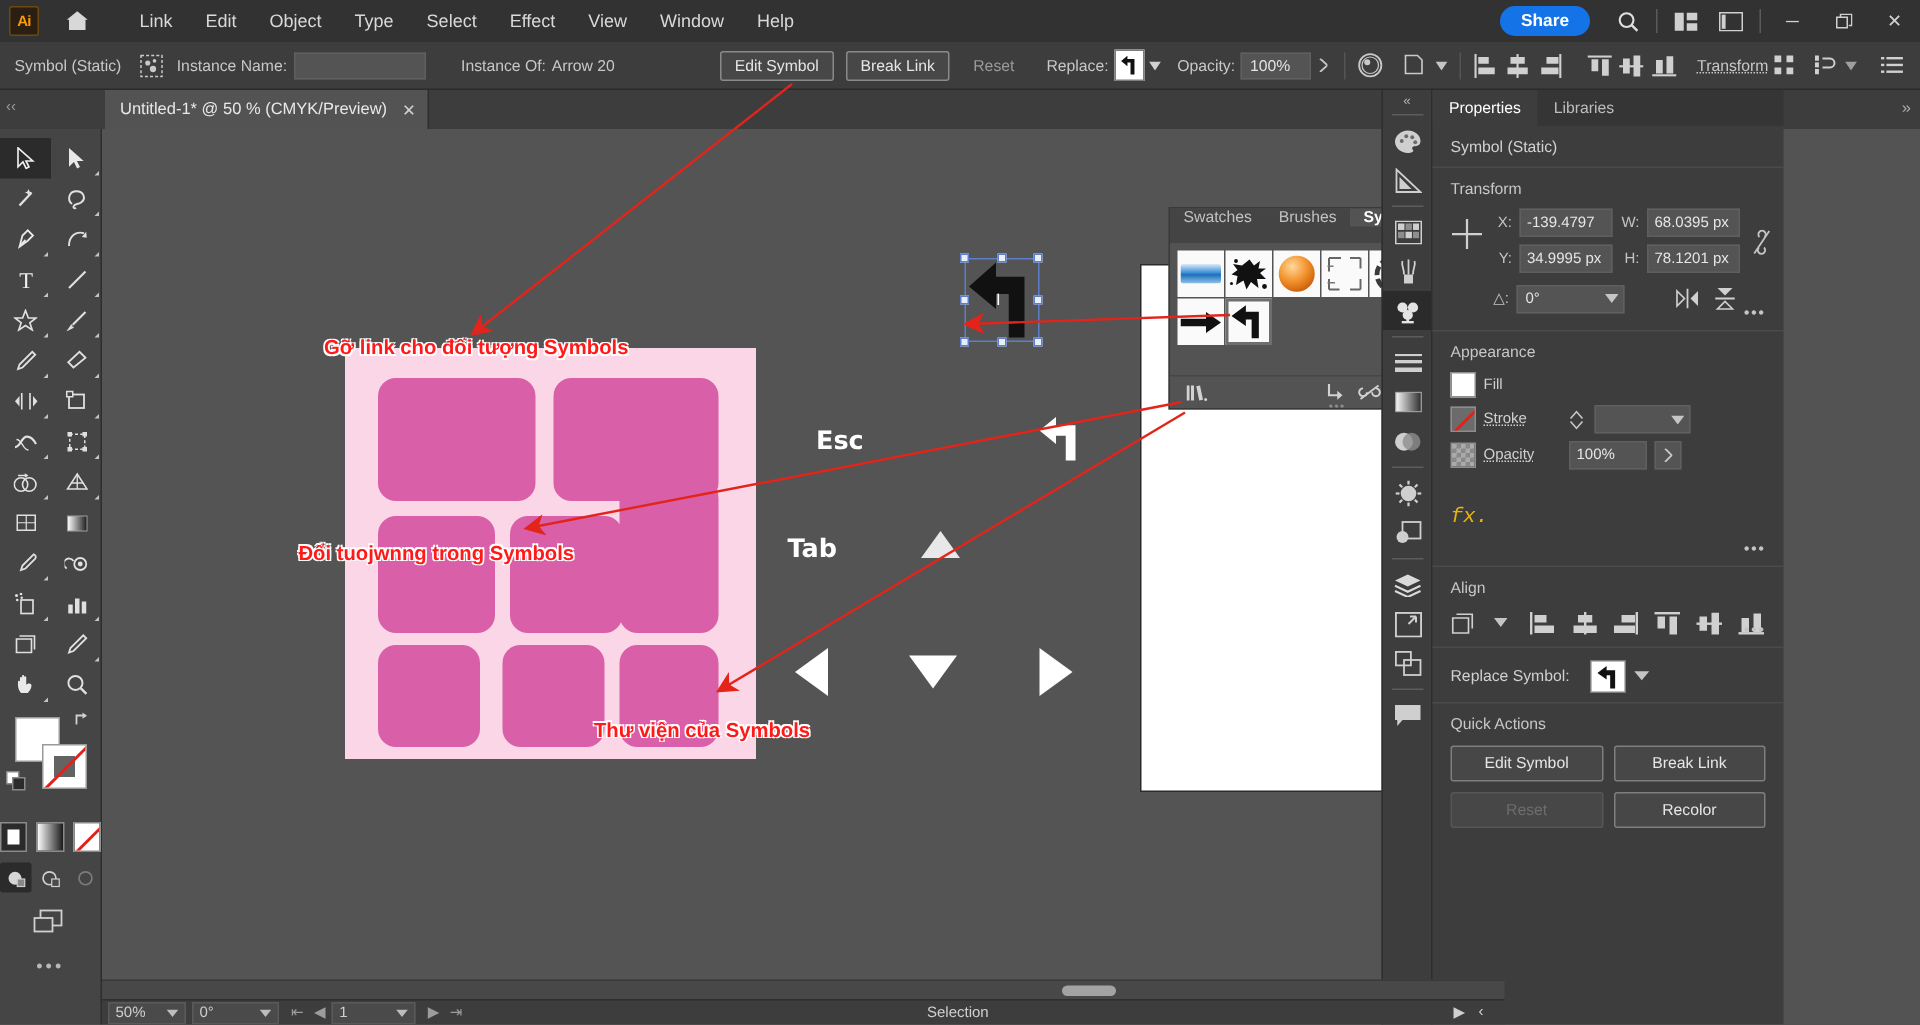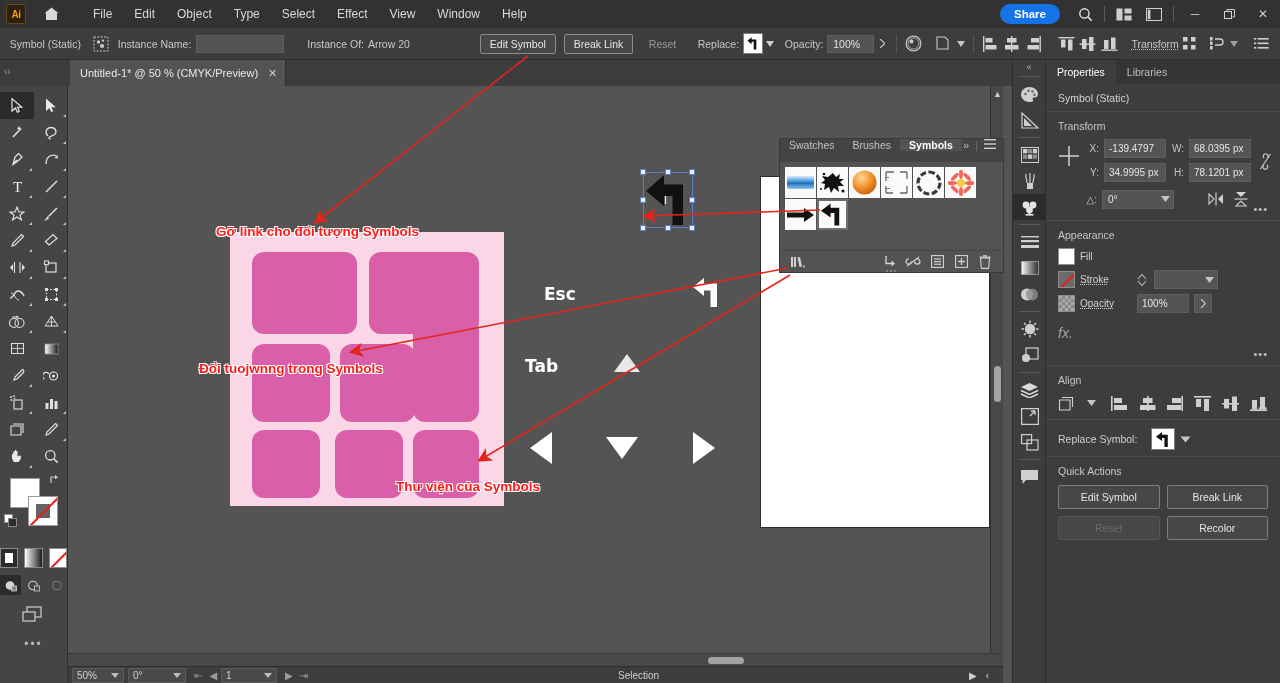--- a/index.html
+++ b/index.html
@@ -5,21 +5,21 @@
   * { box-sizing: border-box; margin: 0; padding: 0; }
   html, body {
     width: 1280px; height: 683px;
     overflow: hidden;
     background: #535353;
     font-family: "Liberation Sans", sans-serif;
     font-size: 11px;
     color: #d6d6d6;
     -webkit-font-smoothing: antialiased;
   }
-  #app { position: relative; width: 1280px; height: 683px; }
+  #app { position: relative; width: 1189px; height: 683px; }
 
   
   .menubar {
     position: absolute; top: 0; left: 0; width: 1280px; height: 28px;
     background: #323232; display: flex; align-items: center;
   }
   .ai-logo {
     width: 20px; height: 20px; margin-left: 6px; background: #2a1f12;
     border: 1px solid #6b4a12; border-radius: 2px; color: #ff9a00;
     font-size: 10px; font-weight: bold; display: flex;
@@ -354,21 +354,21 @@
 <div id="app">
 
   <div class="menubar">
     <div class="ai-logo">Ai</div>
     <div class="home-icon">
       <svg width="17" height="16" viewBox="0 0 17 16">
         <path d="M8.5 1.5 L1.5 7.2 L3 7.2 L3 14 L14 14 L14 7.2 L15.5 7.2 Z" fill="#d8d8d8"></path>
       </svg>
     </div>
     <div class="menu-items">
-      <div>File</div>
+      <div>Link</div>
       <div>Edit</div>
       <div>Object</div>
       <div>Type</div>
       <div>Select</div>
       <div>Effect</div>
       <div>View</div>
       <div>Window</div>
       <div>Help</div>
     </div>
     <div class="menubar-right">
@@ -1232,21 +1232,21 @@
       <div class="row">
         <div class="swatch-trans"></div>
         <div class="prop-lbl" style="text-decoration:underline dotted">Opacity</div>
         <div class="inp" style="width:52px">100%</div>
         <div style="width:18px;height:19px;border:1px solid #5f5f5f;background:#545454;display:flex;align-items:center;justify-content:center">
           <svg width="6" height="9" viewBox="0 0 6 9">
               <path d="M1 0 L5.5 4.5 L1 9" fill="none" stroke="#c5c5c5" stroke-width="1.2"></path>
             </svg>
         </div>
       </div>
-      <div style="margin-top:12px;font-style:italic;font-family:Liberation Sans, sans-serif;font-size:14px;color:#a3a3a3">fx.</div>
+      <div style="margin-top:24px;font-style:italic;font-family:Liberation Mono, monospace;font-size:14px;color:#eab308">fx.</div>
       <div class="dots-r" style="bottom:5px">•••</div>
     </div>
 
     <div class="sect" style="">
       <div class="sect-title">Align</div>
       <div class="align-row">
         <div class="align-ic">
           <svg width="19" height="17" viewBox="0 0 19 17">
             <path d="M1.5 5 L1.5 15 L12 15 L12 5 Z" fill="none" stroke="#d0d0d0" stroke-width="1.1"></path>
             <path d="M4 2.5 L14.5 2.5 L14.5 12" fill="none" stroke="#d0d0d0" stroke-width="1.1"></path>

